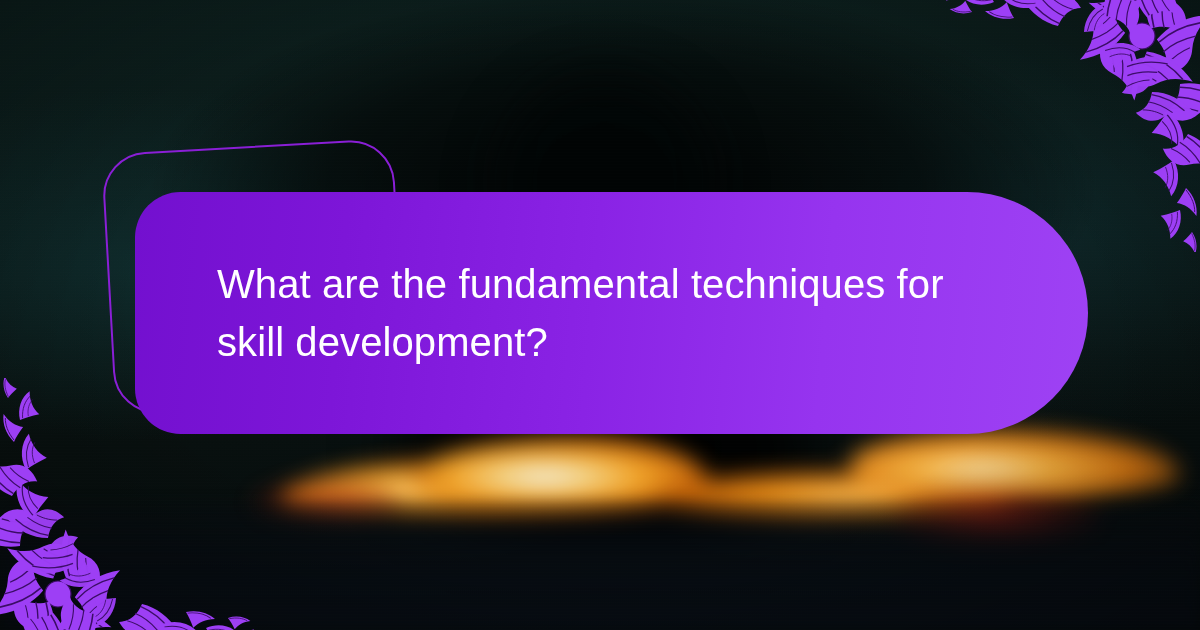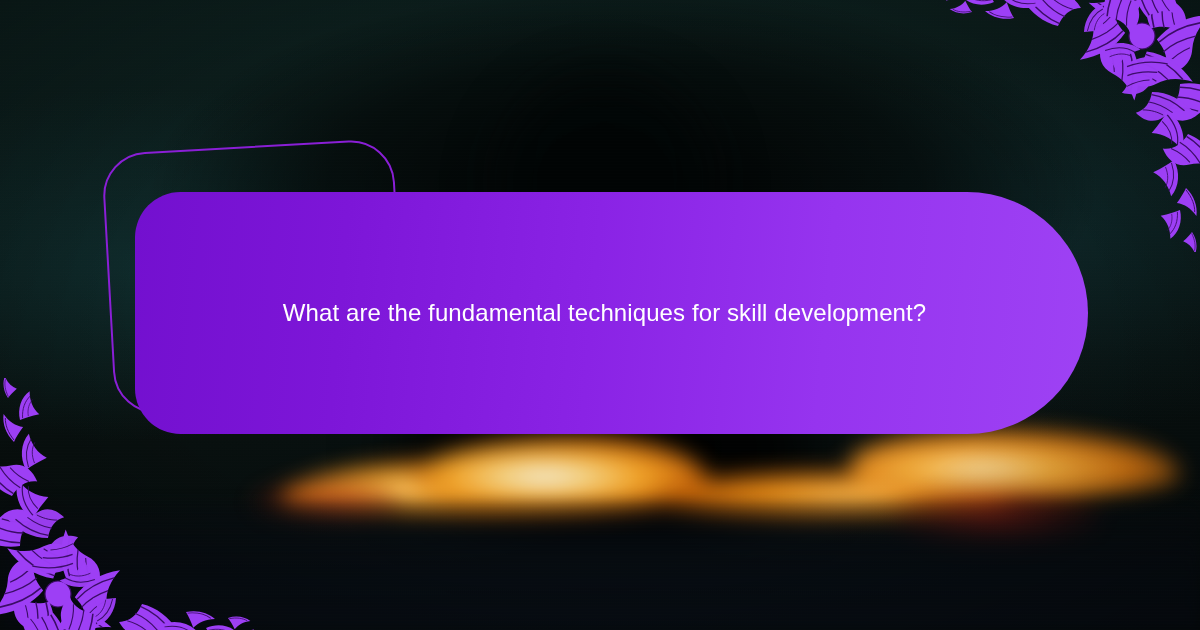--- a/index.html
+++ b/index.html
@@ -159,21 +159,21 @@
     border-radius: 46px 122px 122px 46px;
     background: linear-gradient(95deg, #7310cf 0%, #7d16d8 22%, #8a23e5 48%, #9634ef 72%, #9e42f4 100%);
     display: flex;
     align-items: center;
     justify-content: center;
     box-sizing: border-box;
     padding: 0 96px 0 82px;
   }
   .card-title {
     color: #ffffff;
-    font-size: 24px;
+    font-size: 40px;
     line-height: 1.46;
     font-weight: 400;
     text-align: left;
     letter-spacing: 0.1px;
     font-family: "Liberation Sans", sans-serif;
     max-width: 780px;
   }
 </style>
 </head>
 <body>

